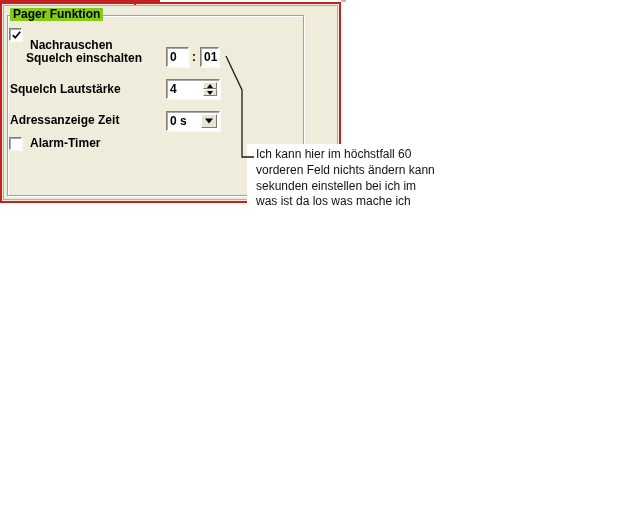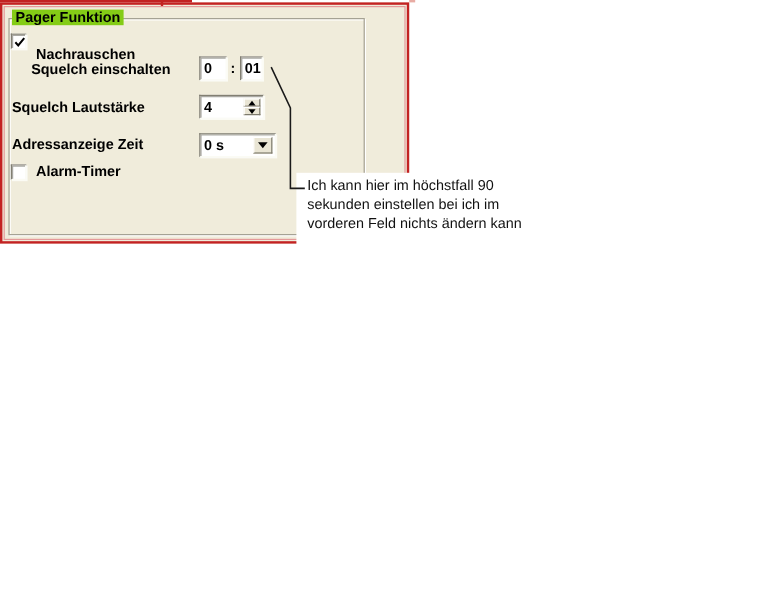--- a/index.html
+++ b/index.html
@@ -88,37 +88,38 @@
       <span class="spin-btn btn3d">
           <i class="tri-up"></i>
         </span>
       <span class="spin-btn btn3d">
           <i class="tri-down"></i>
         </span>
     </span>
   </div>
 
   <div class="lbl" style="left:10px; top:114px;">Adressanzeige Zeit</div>
-  <div class="edit sunken" style="left:166px; top:111px; width:64px;">
+  <div class="edit sunken" style="left:166px; top:111px; width:54px;">
     <span>0 s</span>
     <span class="combo-btn btn3d">
       <i class="tri-down" style="position:absolute; left:50%; top:50%; transform:translate(-50%,-50%); border-left-width:4px; border-right-width:4px; border-top-width:5px;"></i>
     </span>
   </div>
 
   <div class="checkbox sunken" style="left:9px; top:137px;">
     
   </div>
   <div class="lbl" style="left:30px; top:137px;">Alarm-Timer</div>
 
   <div class="note-block"></div>
 
   <svg class="leader">
     <polyline points="226,56 242,90 242,157 254,157" stroke="#1a1a1a" stroke-width="1.3" fill="none"></polyline>
   </svg>
 
   <div class="note-text">
-    <div>Ich kann hier im höchstfall 90</div>
+    <div>Ich kann hier im höchstfall 60</div>
+    <div>vorderen Feld nichts ändern kann</div>
     <div>sekunden einstellen bei ich im</div>
-    <div>vorderen Feld nichts ändern kann</div>
+    <div>was ist da los was mache ich</div>
   </div>
 
 </div>
 
 </body></html>

